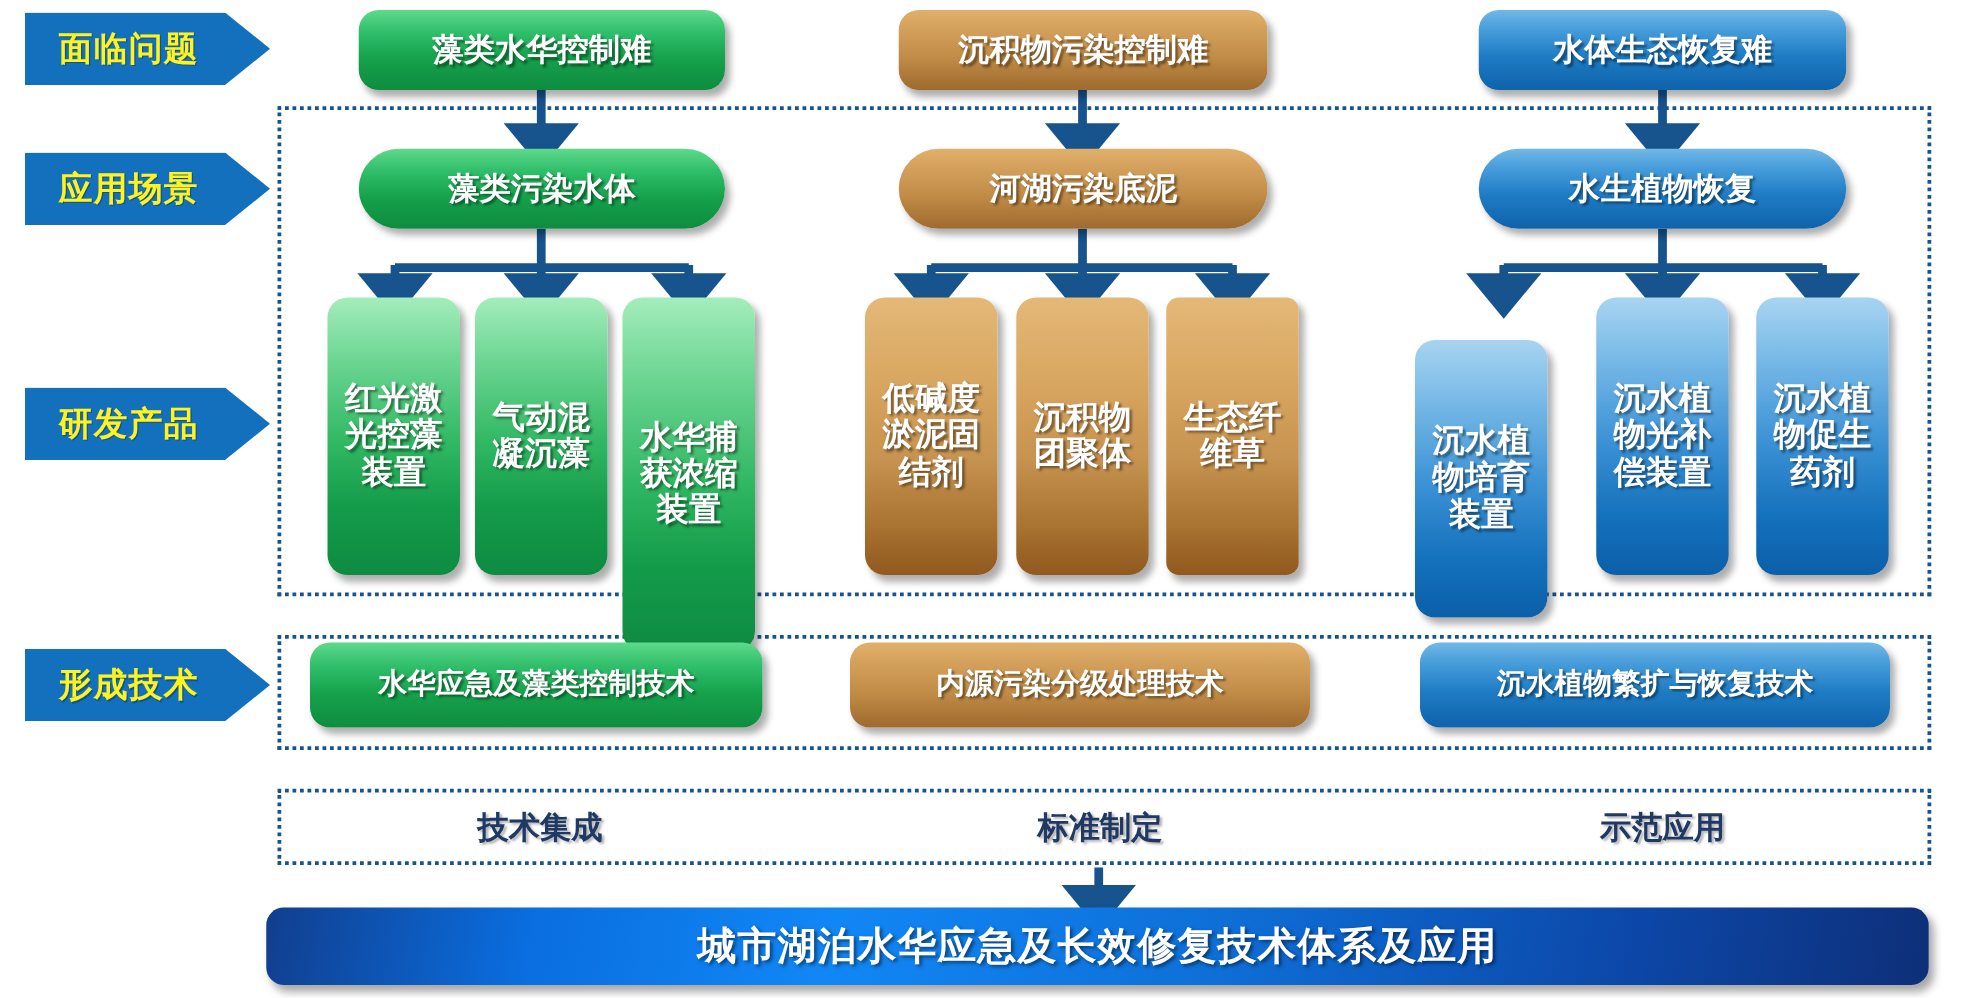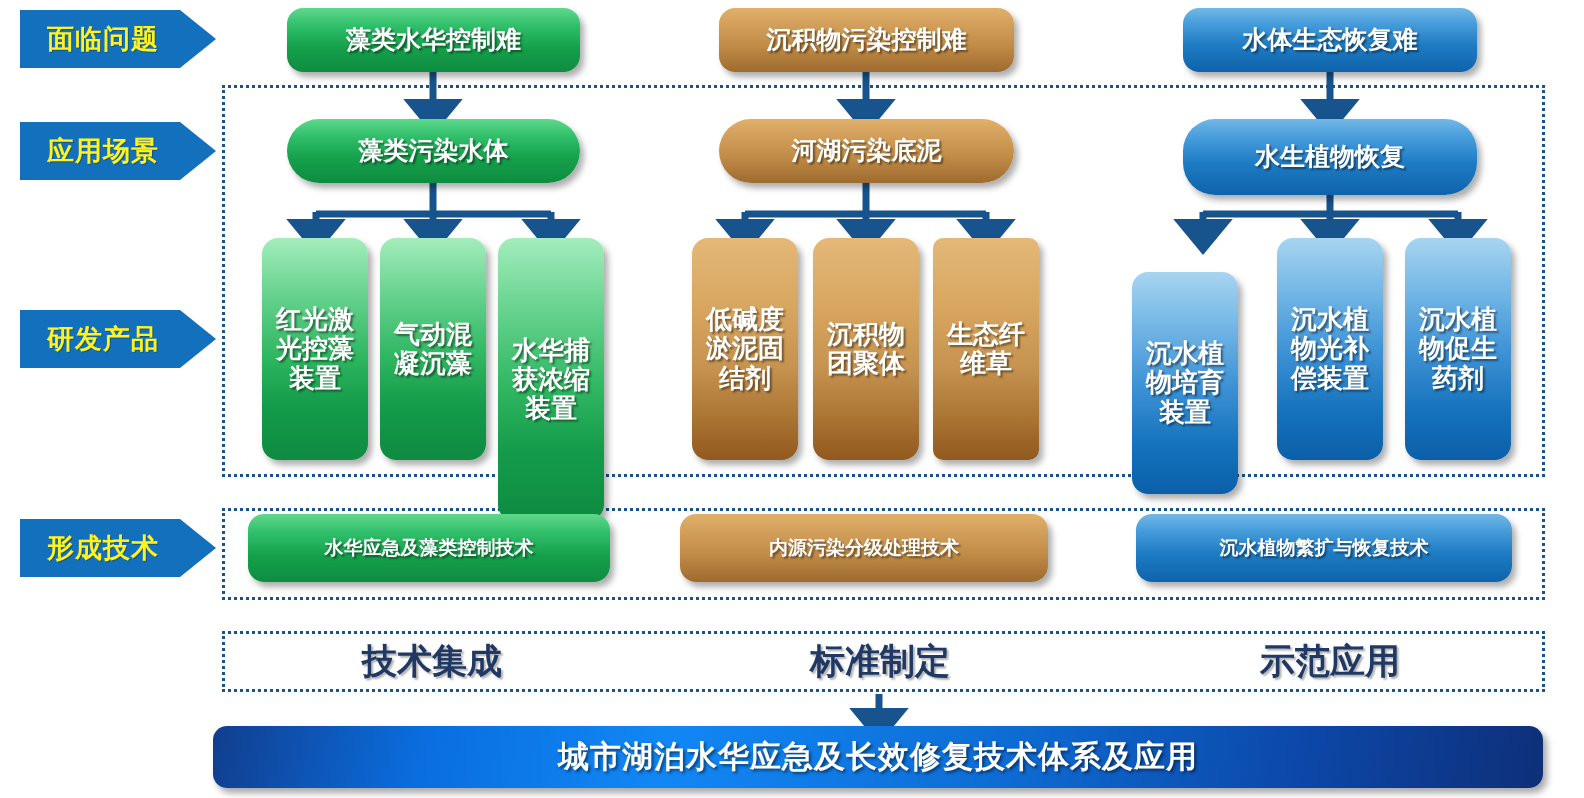--- a/index.html
+++ b/index.html
@@ -40,25 +40,25 @@
 
   .g-green{background:linear-gradient(180deg,#5FD98C 0%,#2FBE6A 28%,#15A04B 62%,#0E8C40 100%);}
   .g-green-tall{background:linear-gradient(180deg,#A4EDBC 0%,#6ED694 22%,#31B863 52%,#149B4A 76%,#0E8B41 100%);}
   .g-brown{background:linear-gradient(180deg,#E0B06A 0%,#D3A05C 25%,#C08B46 60%,#9E6A2E 100%);}
   .g-brown-tall{background:linear-gradient(180deg,#E4B878 0%,#D9A862 28%,#C79350 58%,#A97331 82%,#91591F 100%);}
   .g-blue{background:linear-gradient(180deg,#72B8E6 0%,#4A9FDC 22%,#1E7CC4 58%,#0E63AB 100%);}
   .g-blue-tall{background:linear-gradient(180deg,#A8D4F0 0%,#7CBCE8 20%,#3F94D6 50%,#1572BD 78%,#0B5FA8 100%);}
 
   .tall{font-size:26px;letter-spacing:0px;padding:0 4px;}
   .hdr{font-size:25px;}
-  .tech{font-size:19px;}
+  .tech{font-size:23px;}
 
   
   .stagetxt{
-    position:absolute;color:#1F3864;font-weight:bold;font-size:35px;
+    position:absolute;color:#1F3864;font-weight:bold;font-size:25px;
     text-shadow:2px 2px 2px rgba(0,0,0,.30);
     display:flex;align-items:center;justify-content:center;
   }
 
   
   .finalbar{
     position:absolute;border-radius:14px;
     background:linear-gradient(100deg,#113E8E 0%,#0A6EE0 16%,#1187F5 34%,#0E6ED6 58%,#0C47A8 82%,#0E2F78 100%);
     color:#ffffff;font-weight:bold;font-size:31px;letter-spacing:1px;
     display:flex;align-items:center;justify-content:center;
@@ -142,21 +142,21 @@
   <div class="box r-md g-blue hdr" style="left:1183px;top:8px;width:294px;height:64px;">
     <span>水体生态恢复难</span>
   </div>
 
   <div class="box r-lg g-green hdr" style="left:287px;top:119px;width:293px;height:64px;">
     <span>藻类污染水体</span>
   </div>
   <div class="box r-lg g-brown hdr" style="left:719px;top:119px;width:295px;height:64px;">
     <span>河湖污染底泥</span>
   </div>
-  <div class="box r-lg g-blue hdr" style="left:1183px;top:119px;width:294px;height:76px;">
+  <div class="box r-lg g-blue hdr" style="left:1183px;top:119px;width:294px;height:64px;">
     <span>水生植物恢复</span>
   </div>
 
   <div class="box r-md g-green-tall tall" style="left:262px;top:238px;width:106px;height:222px;">
     <span>红光激光控藻装置</span>
   </div>
   <div class="box r-md g-green-tall tall" style="left:380px;top:238px;width:106px;height:222px;">
     <span>气动混凝沉藻</span>
   </div>
   <div class="box r-md g-green-tall tall" style="left:498px;top:238px;width:106px;height:283px;">

